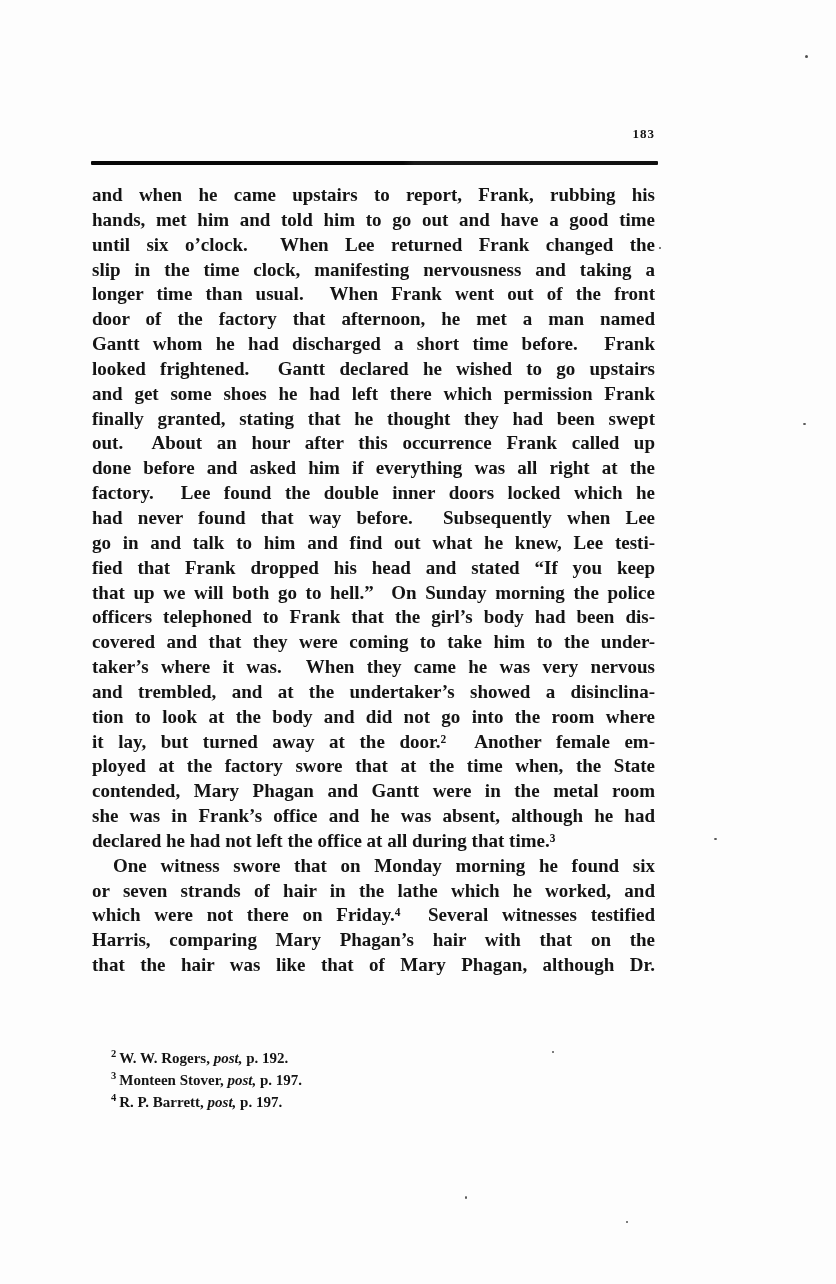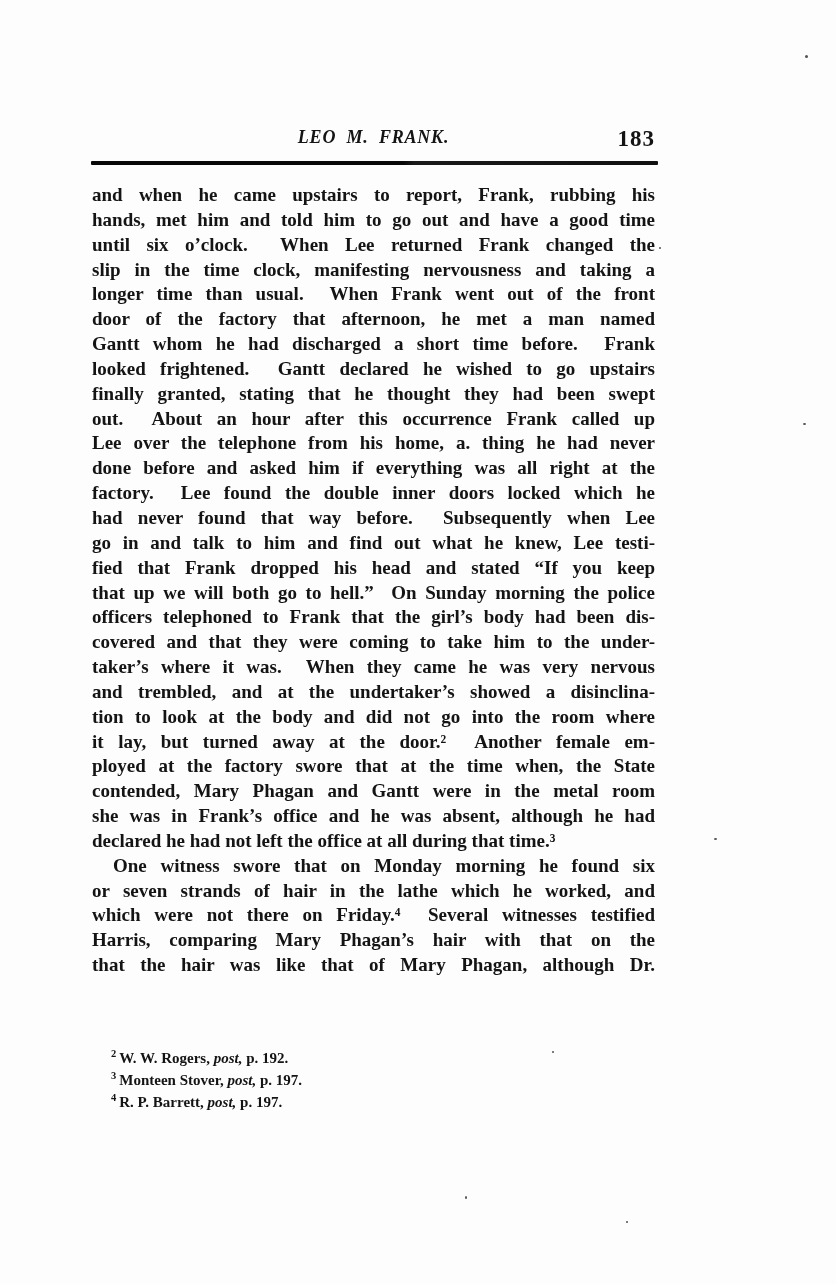--- a/index.html
+++ b/index.html
@@ -18,21 +18,21 @@
   .header{
     position:absolute;left:92px;top:127px;width:563px;height:30px;
   }
   .running-title{
     text-align:center;
     font-style:italic;font-weight:bold;
     font-size:18px;letter-spacing:.8px;word-spacing:5px;
   }
   .page-number{
     position:absolute;right:0;top:-1px;
-    font-weight:bold;font-size:23px;letter-spacing:1px;
+    font-weight:bold;font-size:13px;letter-spacing:1px;
   }
   .rule{
     position:absolute;left:91px;top:161px;width:567px;height:4px;
     background:linear-gradient(to right,#080808 0%,#080808 55%,#1a1a1a 57%,#101010 100%);
     border-radius:1px;
   }
   .body-text{
     position:absolute;left:92px;top:183px;width:563px;
   }
   .line{
@@ -68,38 +68,37 @@
   .speck{
     position:absolute;background:#333;border-radius:50%;opacity:.85;
   }
 </style>
 </head>
 <body>
 
 <div class="page">
 
   <div class="header">
-    <div class="running-title">LEO M. FRANK.</div>
     <div class="page-number">183</div>
   </div>
 
   <div class="rule"></div>
 
   <div class="body-text">
       <div class="line">and when he came upstairs to report, Frank, rubbing his</div>
       <div class="line">hands, met him and told him to go out and have a good time</div>
       <div class="line">until six o’clock.&nbsp; When Lee returned Frank changed the</div>
       <div class="line">slip in the time clock, manifesting nervousness and taking a</div>
       <div class="line">longer time than usual.&nbsp; When Frank went out of the front</div>
       <div class="line">door of the factory that afternoon, he met a man named</div>
       <div class="line">Gantt whom he had discharged a short time before.&nbsp; Frank</div>
       <div class="line">looked frightened.&nbsp; Gantt declared he wished to go upstairs</div>
+      <div class="line">and get some shoes he had left there which permission Frank</div>
       <div class="line">finally granted, stating that he thought they had been swept</div>
       <div class="line">out.&nbsp; About an hour after this occurrence Frank called up</div>
-      <div class="line">Lee over the telephone from his home, a. thing he had never</div>
       <div class="line">done before and asked him if everything was all right at the</div>
       <div class="line">factory.&nbsp; Lee found the double inner doors locked which he</div>
       <div class="line">had never found that way before.&nbsp; Subsequently when Lee</div>
       <div class="line">go in and talk to him and find out what he knew, Lee testi-</div>
       <div class="line">fied that Frank dropped his head and stated “If you keep</div>
       <div class="line">that up we will both go to hell.”&nbsp; On Sunday morning the police</div>
       <div class="line">officers telephoned to Frank that the girl’s body had been dis-</div>
       <div class="line">covered and that they were coming to take him to the under-</div>
       <div class="line">taker’s where it was.&nbsp; When they came he was very nervous</div>
       <div class="line">and trembled, and at the undertaker’s showed a disinclina-</div>

